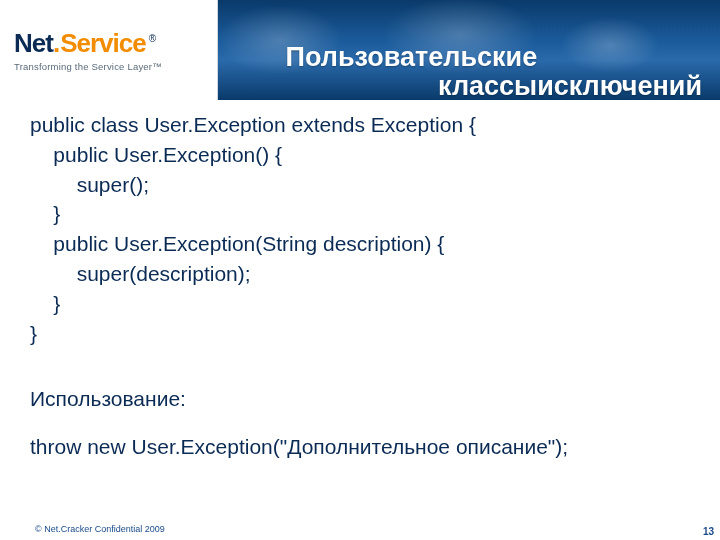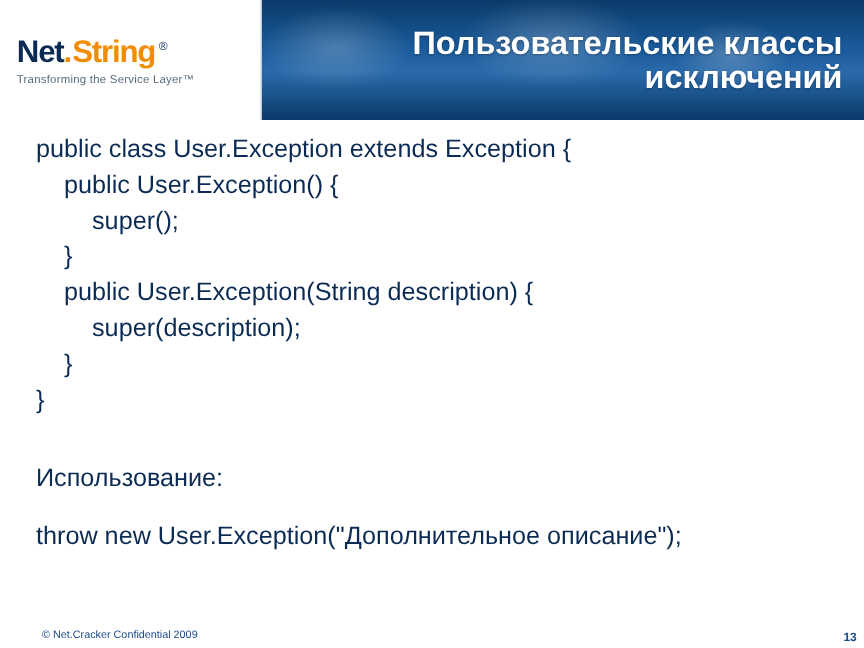--- a/index.html
+++ b/index.html
@@ -72,21 +72,21 @@
     font-size: 9.5px;
     color: #5a6b7b;
     letter-spacing: 0.2px;
     margin-top: 2px;
   }
   .slide-title {
     position: relative;
     z-index: 2;
     flex: 1;
     display: flex;
-    flex-direction: column;
+    flex-direction: row;
     justify-content: center;
     align-items: flex-end;
     padding-right: 18px;
     color: #ffffff;
     font-family: Verdana, sans-serif;
     font-weight: 700;
     font-size: 27px;
     line-height: 1.05;
     text-align: right;
     text-shadow: 0 1px 2px rgba(0,0,0,0.3);
@@ -133,21 +133,21 @@
 </style>
 </head>
 <body>
 
 <div class="header">
   <div class="worldmap"></div>
   <div class="logo-block">
     <div class="logo-main">
       <span class="logo-net">Net</span>
       <span class="logo-dot">.</span>
-      <span class="logo-cracker">String</span>
+      <span class="logo-cracker">Service</span>
       <span class="logo-reg">®</span>
     </div>
     <div class="logo-tag">Transforming the Service Layer™</div>
   </div>
   <div class="slide-title">
     <div>Пользовательские классы</div>
     <div>исключений</div>
   </div>
 </div>
 

